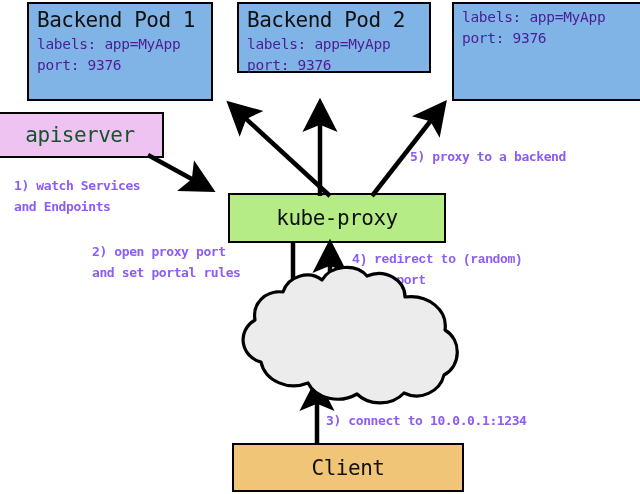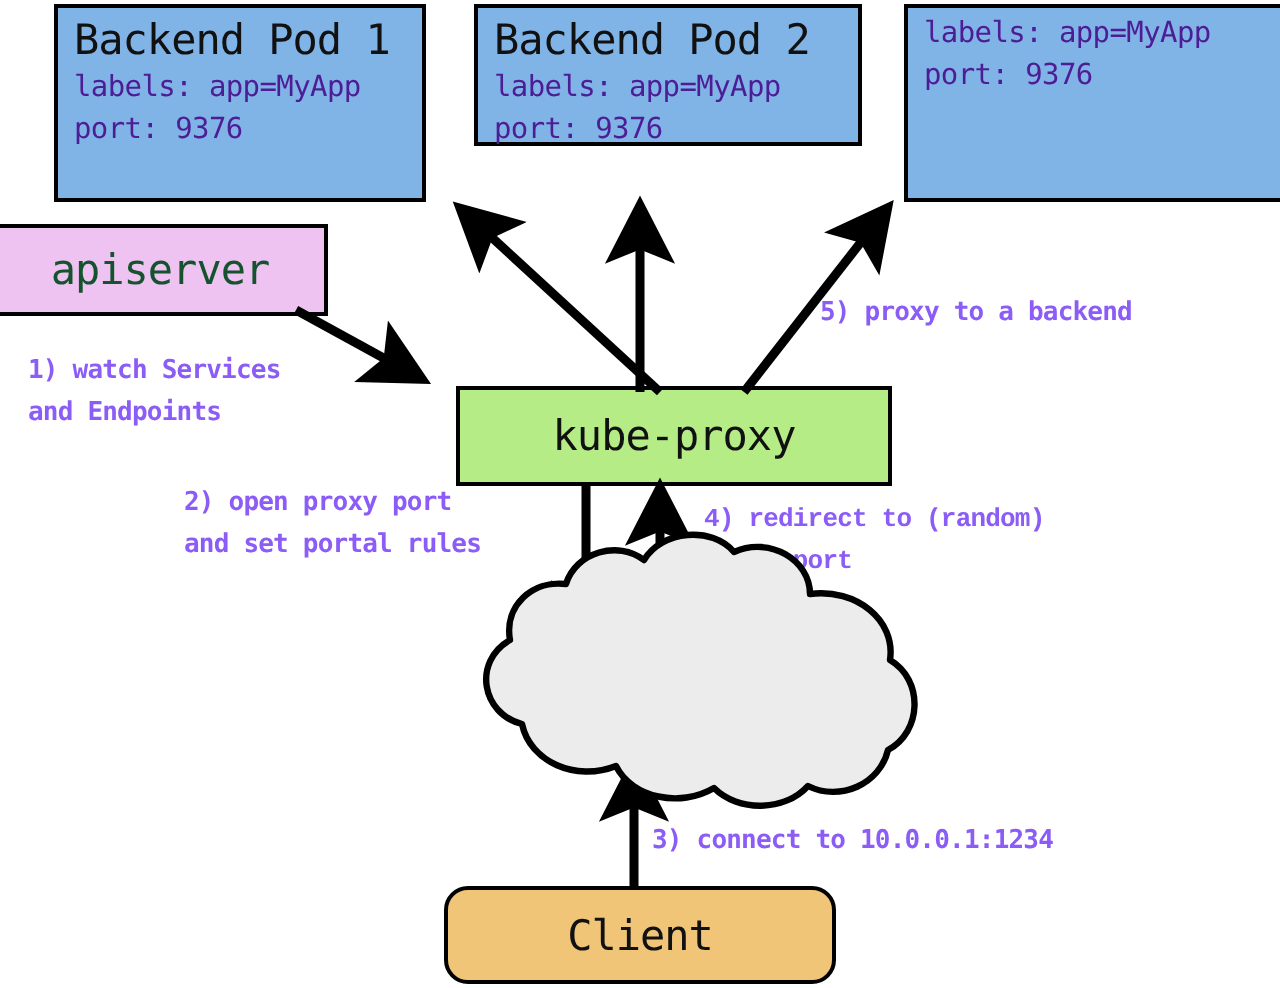--- a/index.html
+++ b/index.html
@@ -159,21 +159,21 @@
   </div>
 
   <div class="node-box" id="apiserver-box" style="left:-4px; top:112px; width:168px; height:46px;">
     <span class="node-label">apiserver</span>
   </div>
 
   <div class="node-box" id="kube-proxy-box" style="left:228px; top:193px; width:218px; height:50px;">
     <span class="node-label">kube-proxy</span>
   </div>
 
-  <div class="node-box" id="client-box" style="left:222px; top:443px; width:196px; height:49px;border-radius:12px;">
+  <div class="node-box" id="client-box" style="left:232px; top:443px; width:232px; height:49px;">
     <span class="node-label">Client</span>
   </div>
 
   <div class="cloud-label" style="left:275px; top:340px;">iptables</div>
 
   <div class="step-label" style="left:14px; top:175px;">
     <div>1) watch Services</div>
     <div>and Endpoints</div>
   </div>
 

